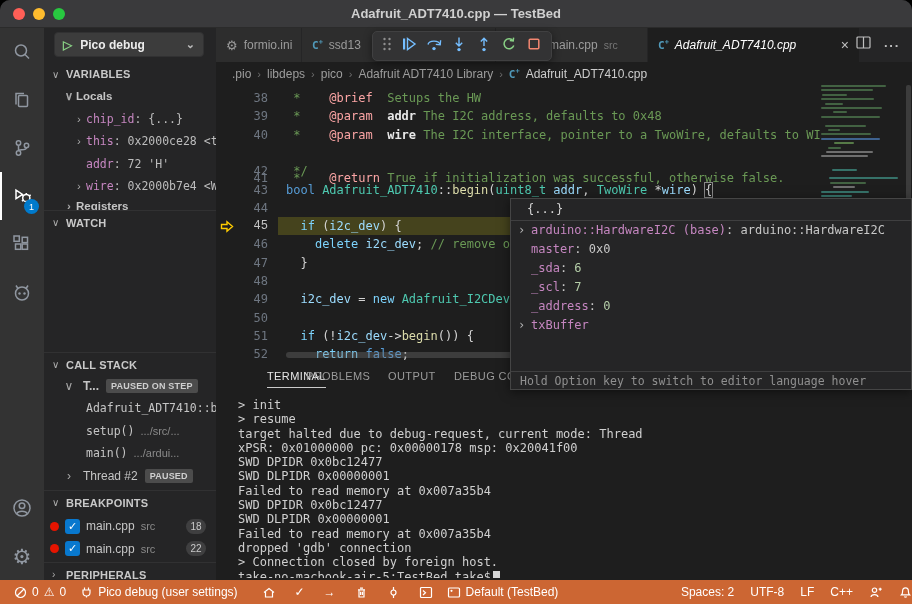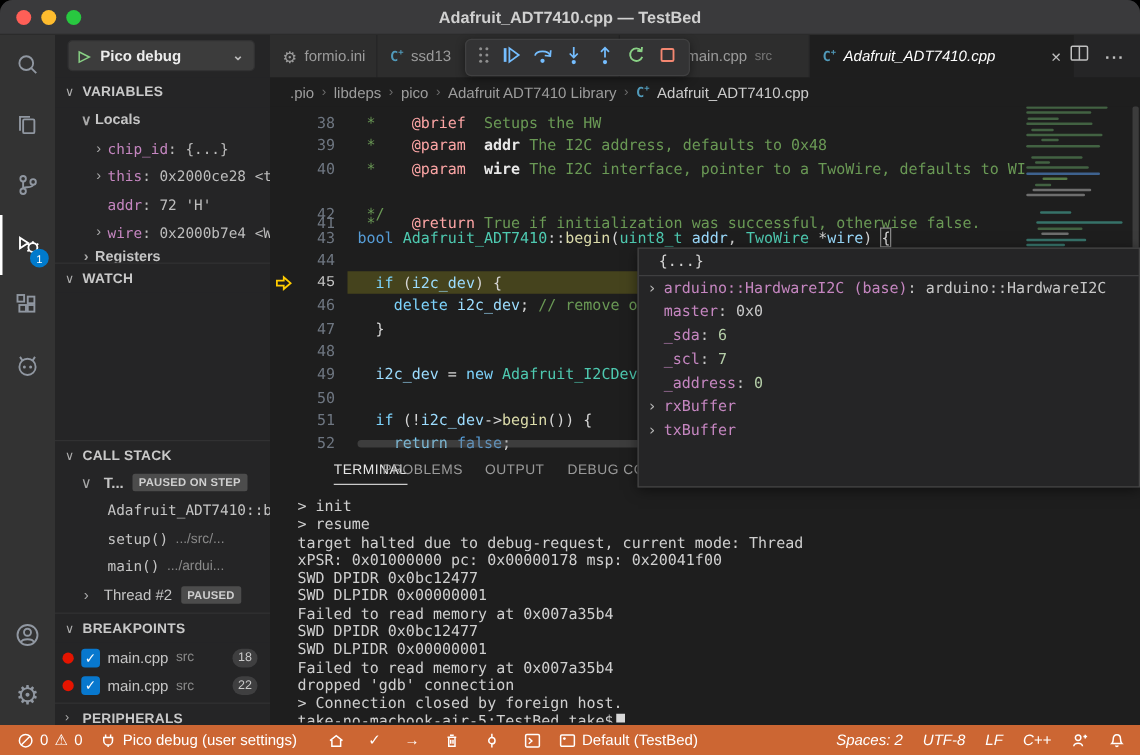--- a/index.html
+++ b/index.html
@@ -107,21 +107,21 @@
   .panel-tab{position:absolute;top:10px;font-size:11px;color:#9b9b9b;letter-spacing:.4px;white-space:nowrap;}
   .panel-tab.active{color:#e7e7e7;border-bottom:1px solid #cacaca;padding-bottom:5px;}
   .term{position:absolute;top:38px;left:22px;right:4px;bottom:2px;font-family:"DejaVu Sans Mono",monospace;
         font-size:12px;line-height:14.3px;color:#cfcfcf;white-space:pre;overflow:hidden;}
   .cursor{display:inline-block;width:7px;height:12px;background:#d7d7d7;vertical-align:-2px;margin-left:2px;}
   
   .statusbar{position:absolute;bottom:0;left:0;right:0;height:24px;color:#fff;font-size:12px;
              display:flex;align-items:center;justify-content:space-between;}
   .sb-left,.sb-right{display:flex;align-items:center;height:24px;}
   .sb-left{gap:14px;padding-left:14px;}
-  .sb-right{gap:16px;padding-right:12px;font-style:italic;}
+  .sb-right{gap:16px;}
   .sb-item{display:flex;align-items:center;gap:5px;white-space:nowrap;}
   .sb-item svg{stroke:#fff;fill:none;stroke-width:1.2;}
   .sb-iconrow{display:flex;align-items:center;gap:19px;margin-left:10px;}
   .warnglyph{font-size:12px;line-height:1;}
 </style>
 </head>
 <body>
 
 <div class="app">
 
@@ -512,23 +512,23 @@
     </div>
 
     <div class="hover">
       <div class="hover-title">{...}</div>
       <div class="hover-rows" id="hover-rows">
           <div class="hrow"><span class="c">›</span><span class="hname">arduino::HardwareI2C (base)</span><span class="hval">: </span><span class="hval">arduino::HardwareI2C</span></div>
           <div class="hrow"><span class="c"></span><span class="hname">master</span><span class="hval">: </span><span class="hval">0x0</span></div>
           <div class="hrow"><span class="c"></span><span class="hname">_sda</span><span class="hval">: </span><span class="hnum">6</span></div>
           <div class="hrow"><span class="c"></span><span class="hname">_scl</span><span class="hval">: </span><span class="hnum">7</span></div>
           <div class="hrow"><span class="c"></span><span class="hname">_address</span><span class="hval">: </span><span class="hnum">0</span></div>
-          <div class="hrow"><span class="c">›</span><span class="hname">rxBuffer</span></div>
           <div class="hrow"><span class="c">›</span><span class="hname">txBuffer</span></div>
         </div>
+      <div class="hover-hint">Hold Option key to switch to editor language hover</div>
     </div>
   </div>
 
   <div class="statusbar" id="statusbar" style="background: rgb(204, 102, 51);">
     <div class="sb-left">
       <div class="sb-item">
         <svg width="13" height="13">
             <circle cx="6.5" cy="6.5" r="5"></circle>
             <line x1="3" y1="10" x2="10" y2="3"></line>
           </svg>

